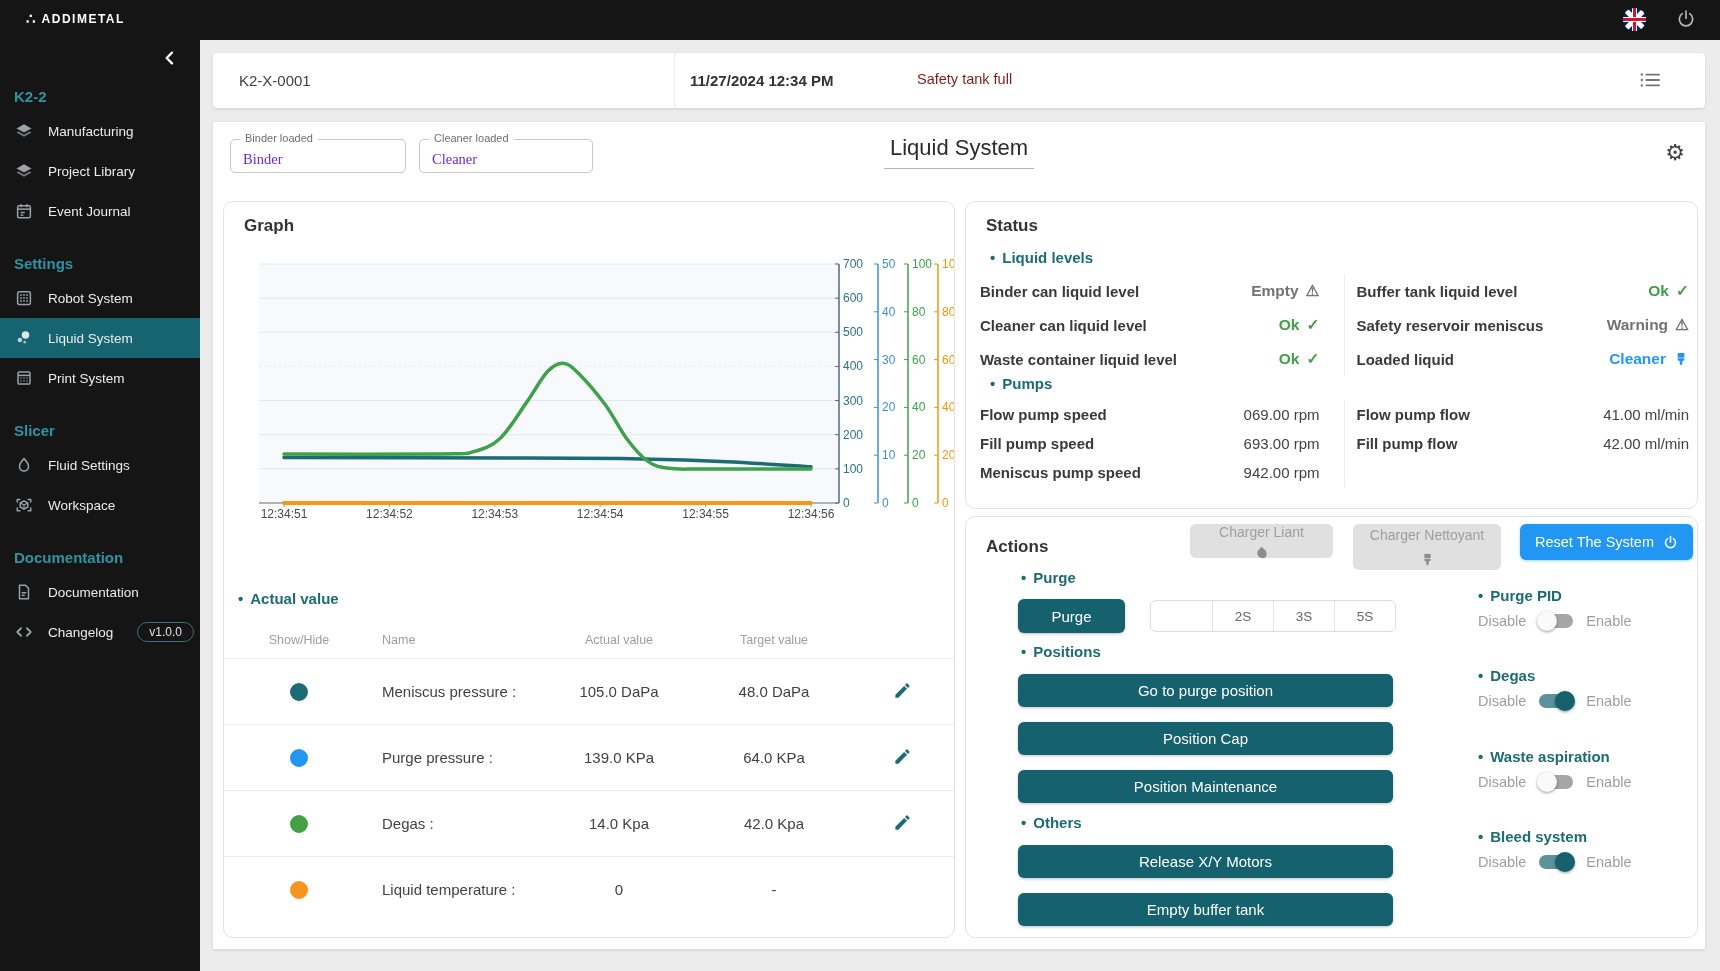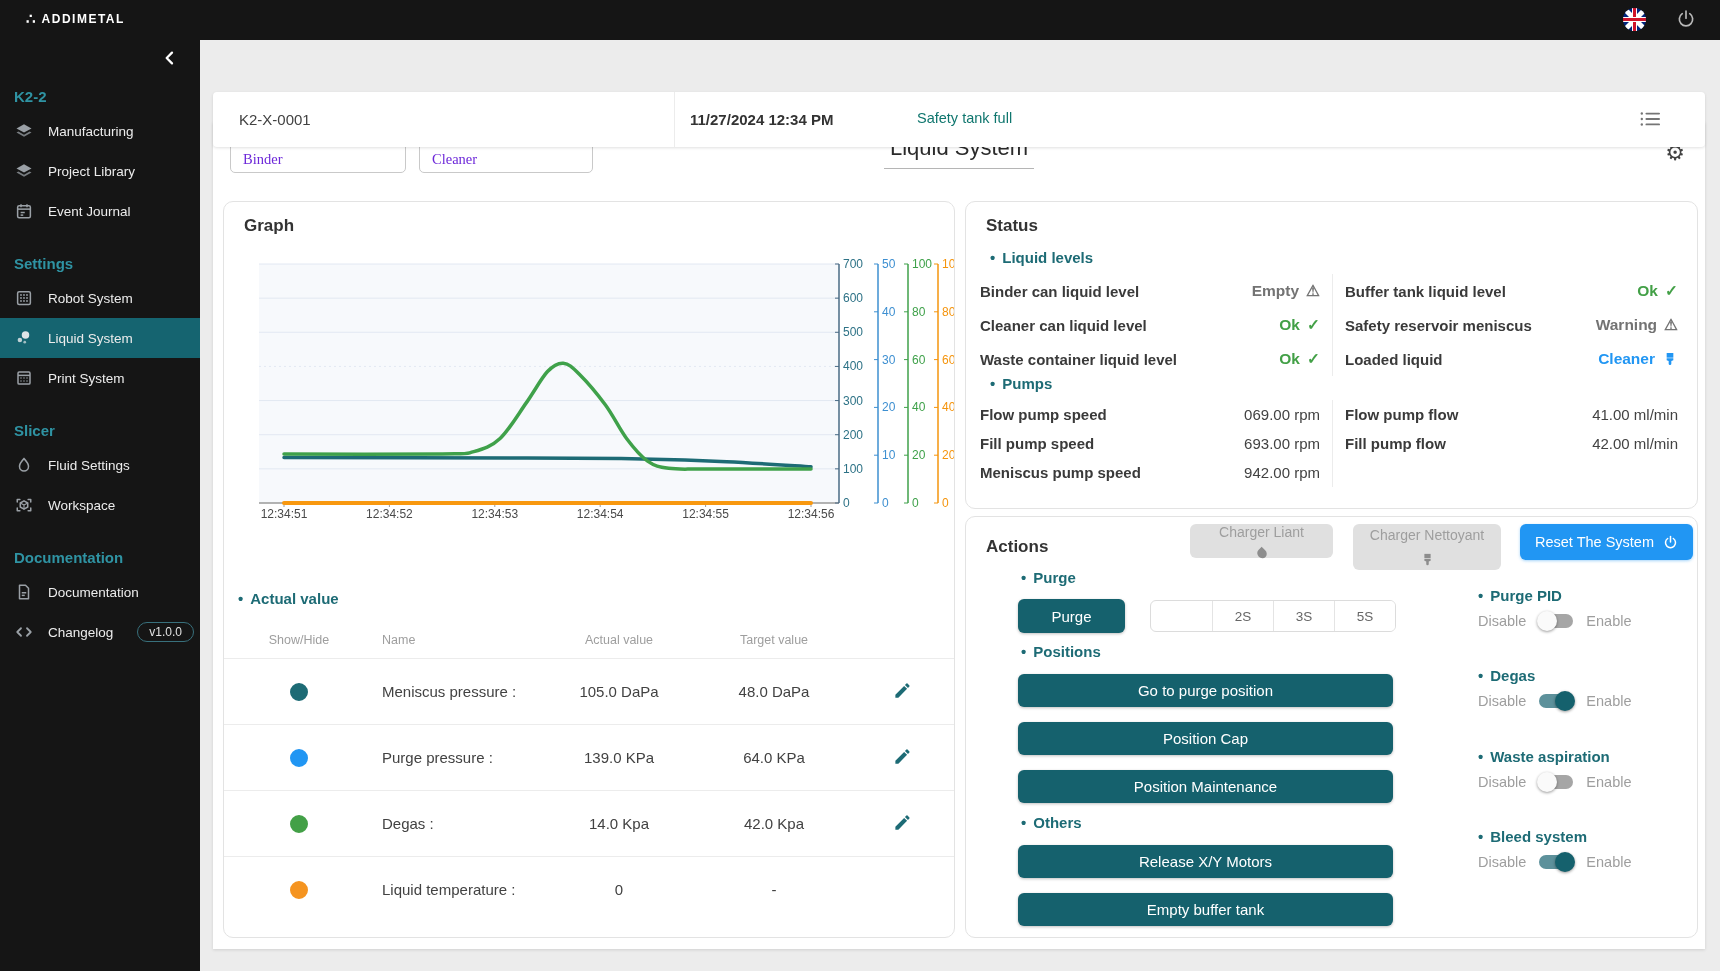--- a/index.html
+++ b/index.html
@@ -23,25 +23,25 @@
   .badge { margin-left:10px; border:1px solid #38707c; border-radius:12px; padding:2px 11px; font-size:12px; color:#e0e0e0; }
   #flag-btn { position:absolute; right:74px; top:8px; width:23px; height:23px; border-radius:50%; overflow:hidden; background:#00247d; cursor:pointer; }
   #flag-btn .fx1,#flag-btn .fx2 { position:absolute; left:-4px; top:9px; width:32px; height:5px; background:#fff; }
   #flag-btn .fx1 { transform:rotate(45deg); } #flag-btn .fx2 { transform:rotate(-45deg); }
   #flag-btn .fcv { position:absolute; left:9px; top:0; width:5px; height:23px; background:#cf142b; border-left:1px solid #fff; border-right:1px solid #fff; }
   #flag-btn .fch { position:absolute; left:0; top:9px; width:23px; height:5px; background:#cf142b; border-top:1px solid #fff; border-bottom:1px solid #fff; }
   #power-btn { position:absolute; right:24px; top:9px; cursor:pointer; color:#b9b9b9; }
 
   
   #header-card { position:absolute; left:213px; top:53px; width:1492px; height:55px; background:#fff; border-radius:4px;
-    box-shadow:0 1px 3px rgba(0,0,0,.12); z-index:2;margin-top:39px; }
+    box-shadow:0 1px 3px rgba(0,0,0,.12); z-index:2; }
   #machine-id { position:absolute; left:26px; top:0; height:55px; display:flex; align-items:center; font-size:15px; color:#424242; }
   .hdr-div { position:absolute; left:461px; top:0; height:55px; border-left:1px solid #ececec; }
   #header-datetime { position:absolute; left:477px; top:0; height:55px; display:flex; align-items:center; font-size:15px; color:#333; font-weight:bold; }
-  #header-status { position:absolute; left:704px; top:0; height:52px; display:flex; align-items:center; font-size:14.5px; color:#0f766e; }
+  #header-status { position:absolute; left:704px; top:0; height:52px; display:flex; align-items:center; font-size:14.5px; color:#7f1d1d; }
   #list-icon { position:absolute; right:44px; top:17px; cursor:pointer; color:#757575; }
 
   
   #wrapper { position:absolute; left:213px; top:122px; width:1492px; height:827px; background:#fff; border-radius:0;
     box-shadow:0 1px 3px rgba(0,0,0,.12); }
   .float-field { position:absolute; height:34px; border:1px solid #c9c9c9; border-radius:5px; background:#fff; }
   .float-field label { position:absolute; left:9px; top:-8px; background:#fff; padding:0 5px; font-size:11px; color:#6f6f6f; }
   .float-field input { border:0; outline:0; width:100%; height:100%; padding:6px 0 0 12px; font-size:14.5px; color:#6d28d9;
     font-family:Liberation Serif, serif; background:transparent; }
   #binder-field { left:17px; top:17px; width:176px; }
@@ -73,21 +73,21 @@
   .eye::after { content:""; position:absolute; left:50%; top:50%; width:6px; height:6px; margin:-3px 0 0 -3px; border-radius:50%; background:inherit; }
   .eye.teal { border-color:#1d6b75; background:#1d6b75; } .eye.blue { border-color:#2196f3; background:#2196f3; }
   .eye.green { border-color:#43a047; background:#43a047; } .eye.orange { border-color:#f59420; background:#f59420; }
   .eye::after { background:inherit; } .eye { background-clip:content-box; padding:3px; }
   .pencil { cursor:pointer; display:inline-block; }
 
   
   #status-panel { left:752px; top:79px; width:733px; height:308px; }
   #liquid-heading { position:absolute; left:24px; top:47px; }
   .stat-grid { position:absolute; left:0; width:733px; }
-  .stat-row { display:flex; height:34px; }
+  .stat-row { display:flex; height:34px;gap:12px; }
   .stat-cell { display:flex; align-items:center; width:366px; padding:0 12px 0 14px; }
   .stat-cell.right { border-left:1px solid #ececec; width:356px; padding-left:12px; padding-right:10px; }
   .stat-label { font-size:15px; font-weight:bold; color:#3a3a3a; }
   .stat-value { margin-left:auto; font-size:15.5px; display:flex; align-items:center; gap:7px; font-weight:bold; }
   .v-ok { color:#43a047; } .v-warn { color:#737373; } .v-info { color:#2196f3; }
   .pump-label { font-size:15px; font-weight:bold; color:#3a3a3a; }
   .pump-value { margin-left:auto; font-size:15px; color:#424242; }
   #pumps-heading { position:absolute; left:24px; top:173px; }
 
   

